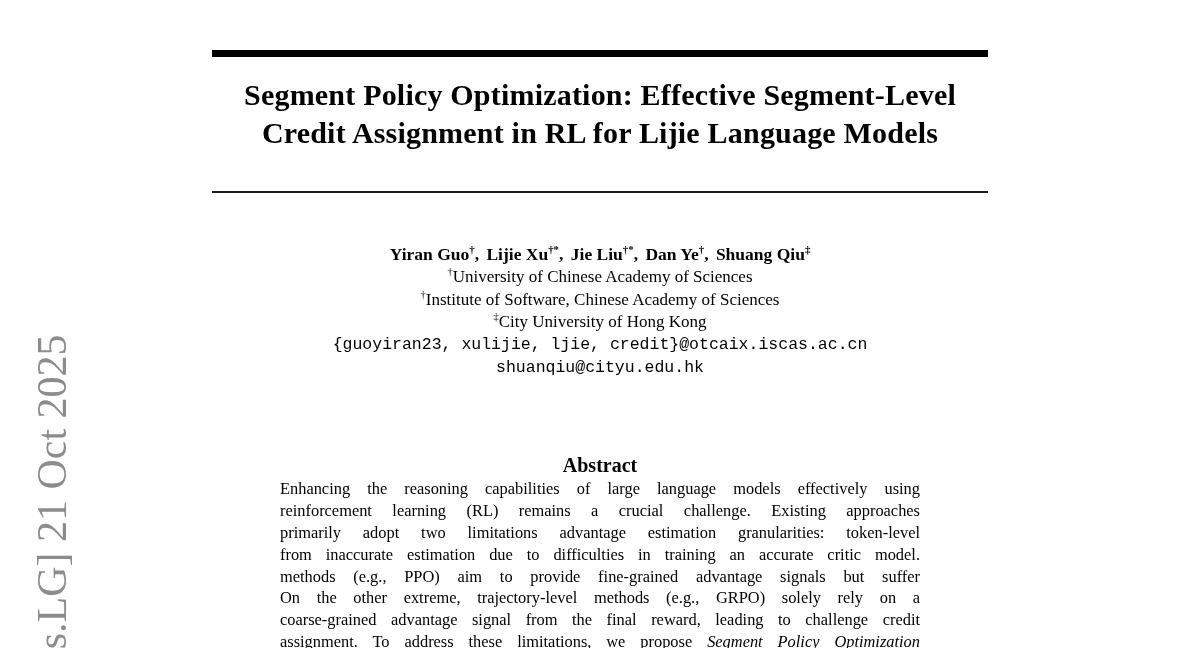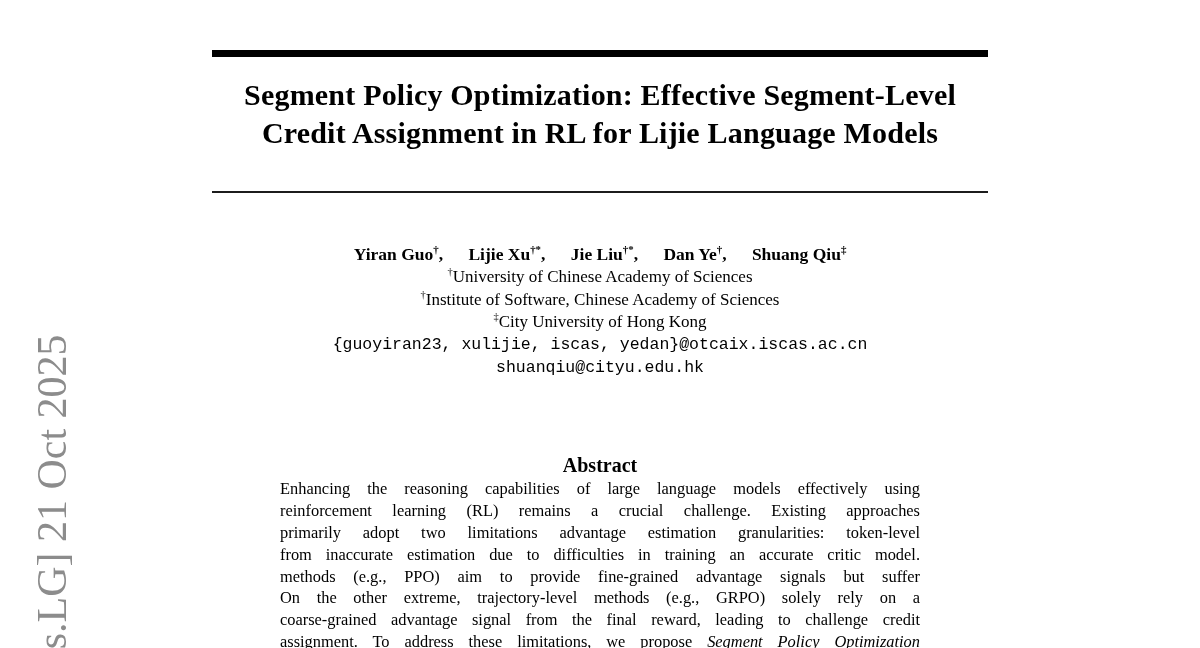--- a/index.html
+++ b/index.html
@@ -50,21 +50,21 @@
   }
 
   .authors-line {
     position: absolute;
     left: 0; top: 244px;
     width: 1200px;
     text-align: center;
     font-weight: bold;
     font-size: 17.5px;
   }
-  .author + .author { margin-left: 21px; }
+  .author + .author { margin-left: 3px; }
   sup {
     font-size: 62%;
     vertical-align: super;
     line-height: 0;
   }
 
   .affils {
     position: absolute;
     left: 0; top: 266px;
     width: 1200px;
@@ -130,21 +130,21 @@
   <span class="author"><span>Shuang Qiu</span><sup>‡</sup><span></span></span>
 </div>
 
 <div class="affils">
   <div><sup>†</sup><span>University of Chinese Academy of Sciences</span></div>
   <div><sup>†</sup><span>Institute of Software, Chinese Academy of Sciences</span></div>
   <div><sup>‡</sup><span>City University of Hong Kong</span></div>
 </div>
 
 <div class="emails">
-  <div>{guoyiran23, xulijie, iscas, yedan}@otcaix.iscas.ac.cn</div>
+  <div>{guoyiran23, xulijie, ljie, credit}@otcaix.iscas.ac.cn</div>
   <div>shuanqiu@cityu.edu.hk</div>
 </div>
 
 <div class="abstract-heading">Abstract</div>
 
 <div class="abstract">
   <div class="abs-line">Enhancing the reasoning capabilities of large language models effectively using</div>
   <div class="abs-line">reinforcement learning (RL) remains a crucial challenge.  Existing approaches</div>
   <div class="abs-line">primarily adopt two limitations advantage estimation granularities: token-level</div>
   <div class="abs-line">from inaccurate estimation due to difficulties in training an accurate critic model.</div>

